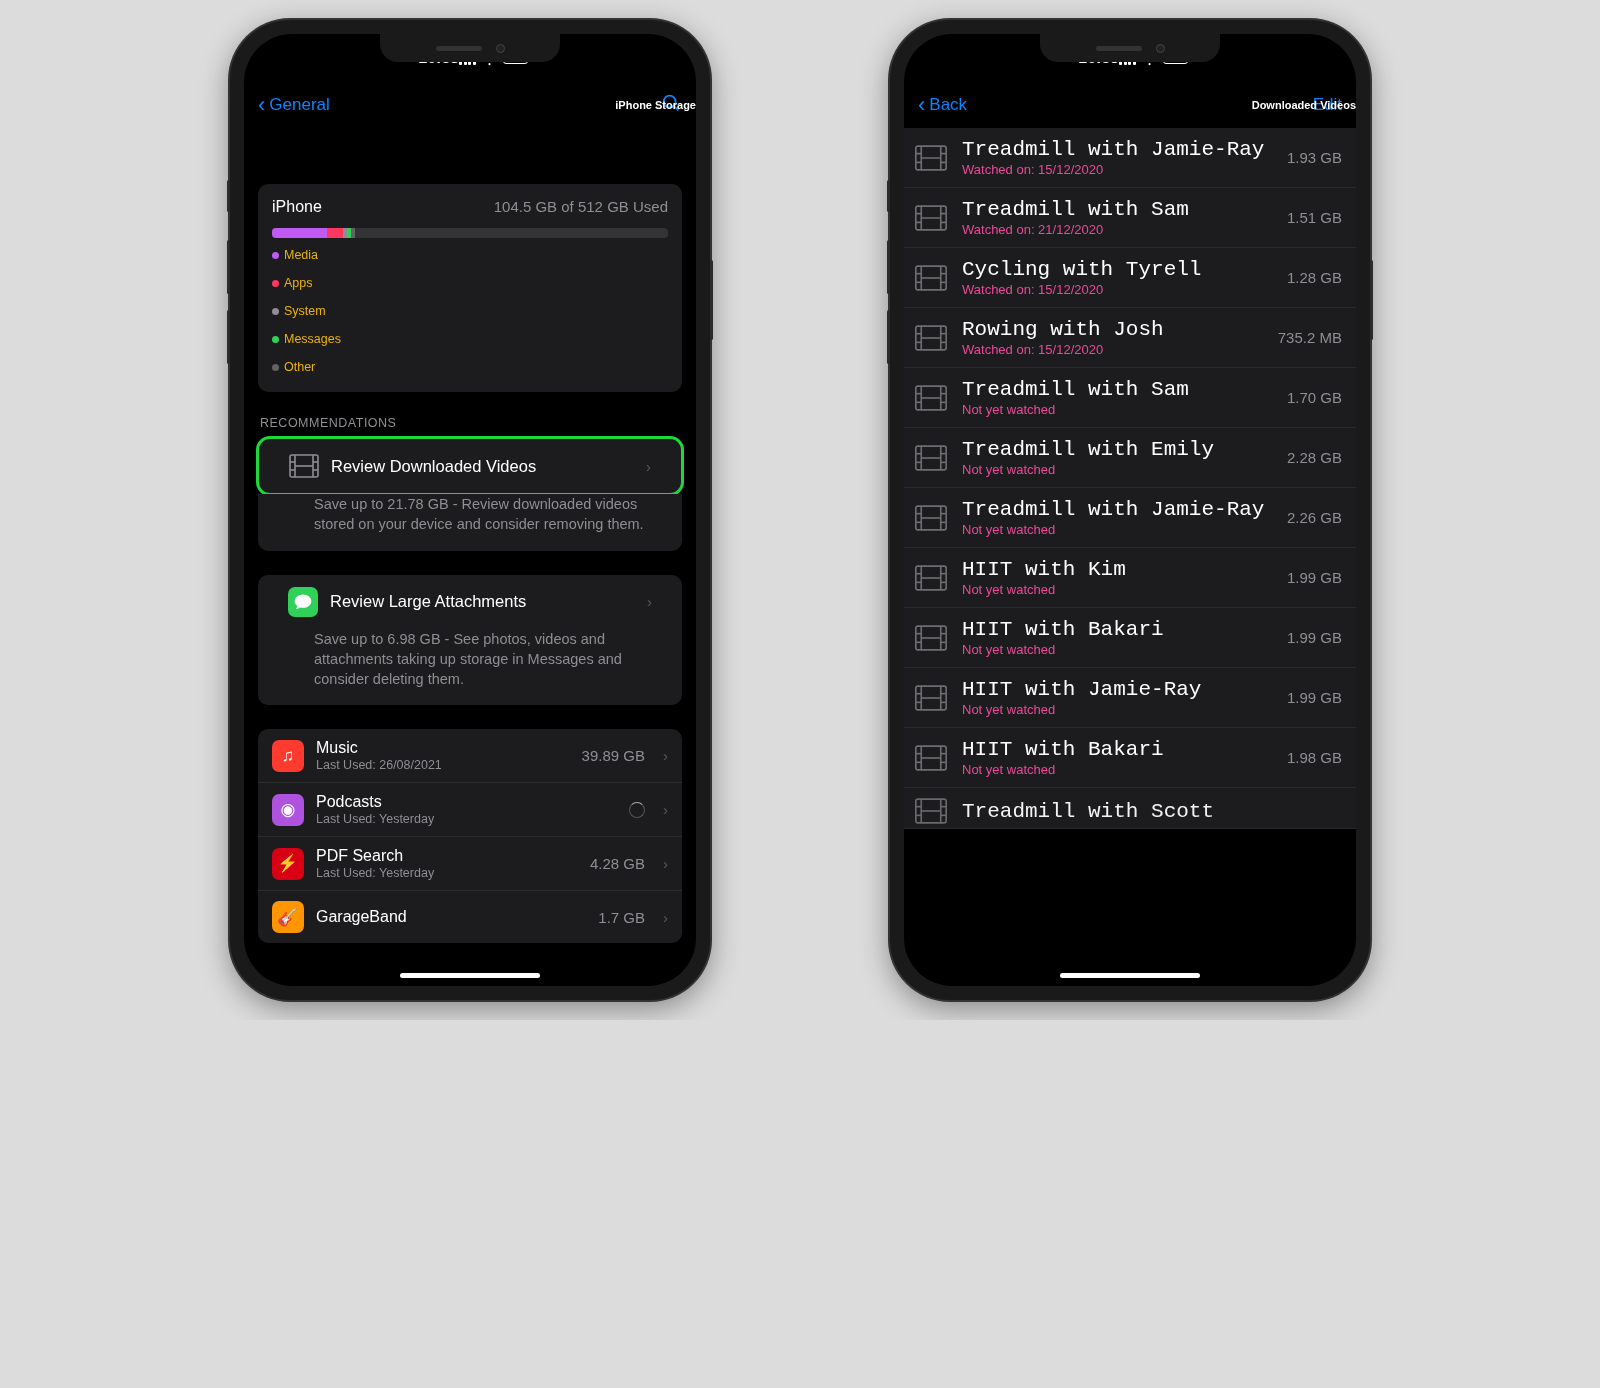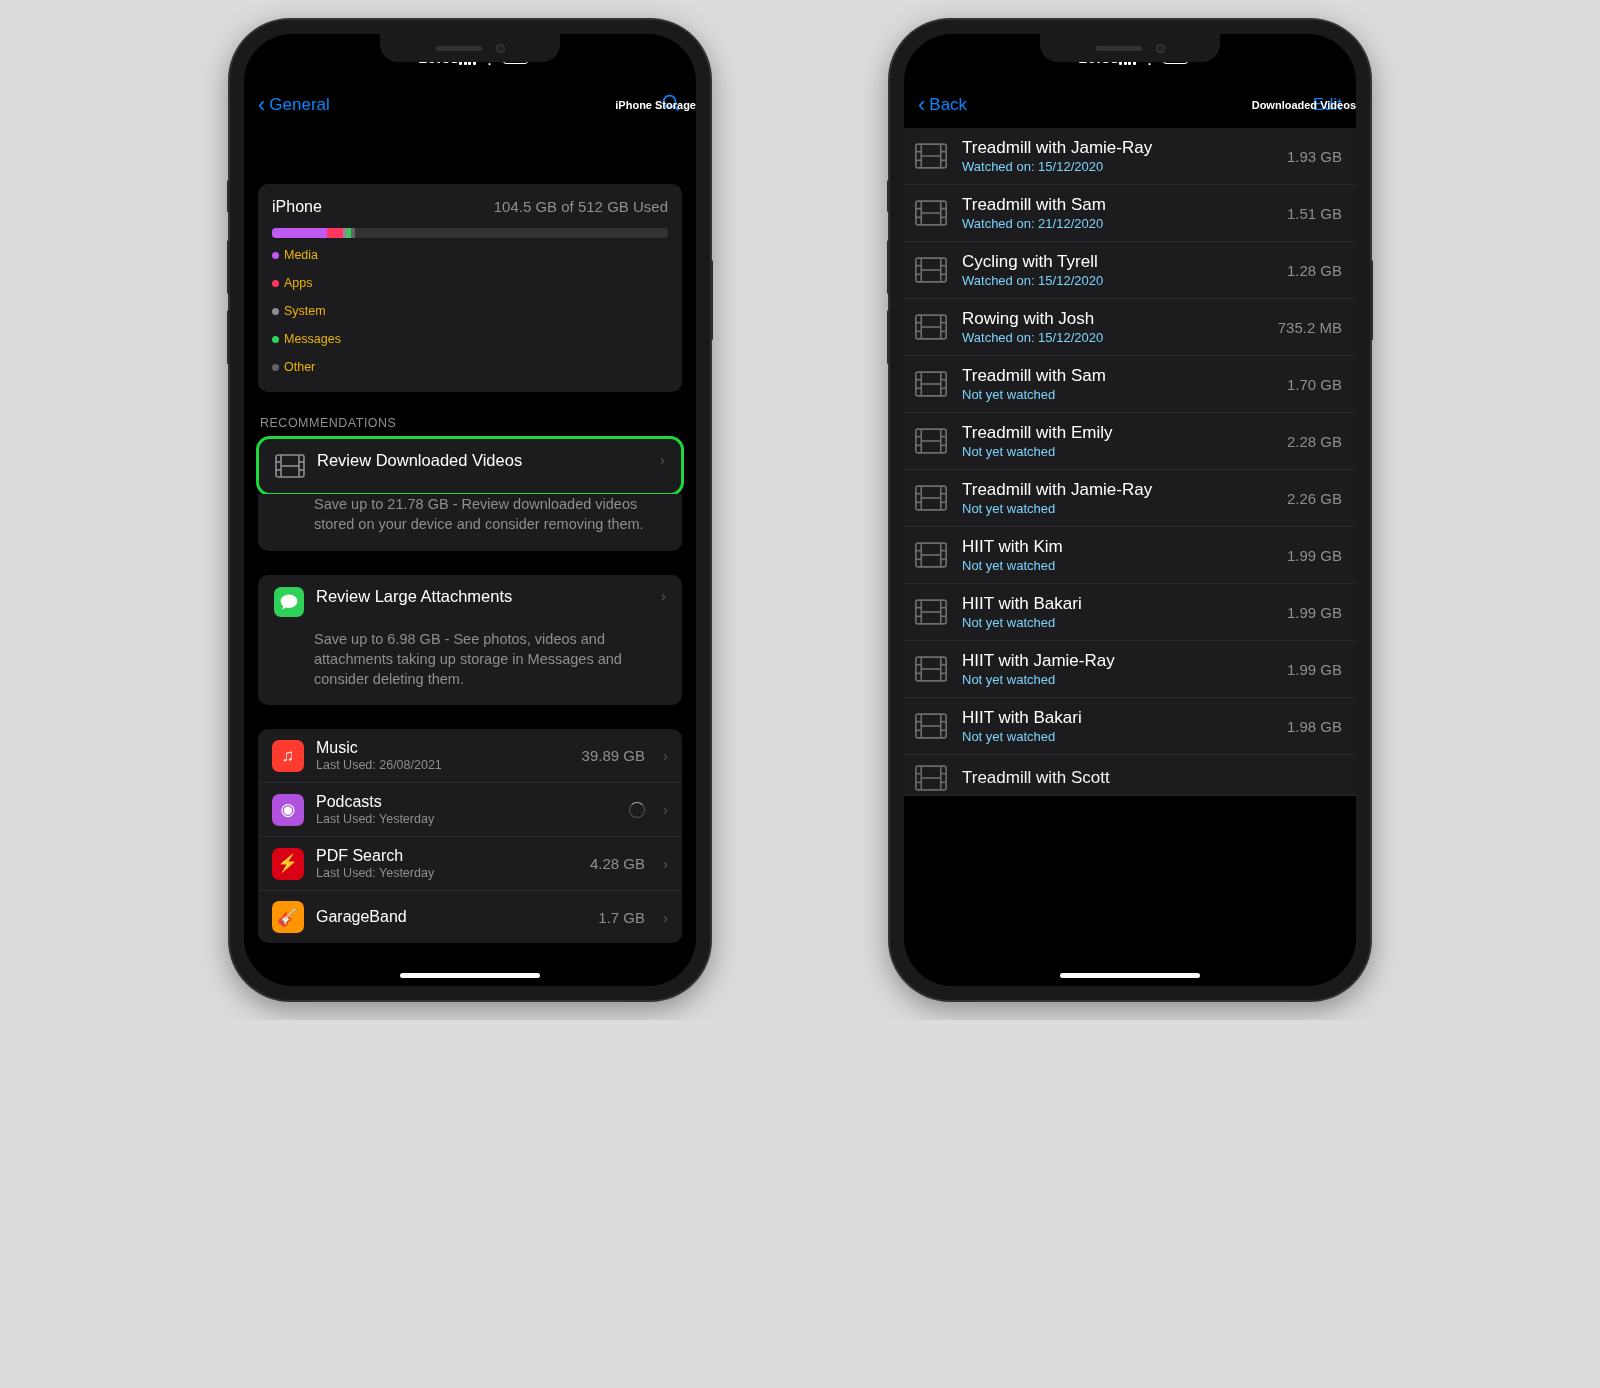--- a/index.html
+++ b/index.html
@@ -85,21 +85,21 @@
   .card-head { display:flex; justify-content:space-between; align-items:baseline; font-size:16px;}
   .storage-sub { color:#8e8e93; font-size:15px;}
   .storage-bar{ height:10px; background:#333; border-radius:4px; margin:12px 0 10px; overflow:hidden; display:flex;}
   .seg{height:100%;}
   .legend{ display:flex; flex-wrap:wrap; gap:14px; font-size:12.5px; color:#eab308;flex-direction:column;}
   .legend-item{display:flex;align-items:center;gap:5px;}
   .dot{width:7px;height:7px;border-radius:50%;}
 
   .rec-card{ background:#1c1c1e; margin: 0 14px; border-radius:10px; position:relative;}
   .rec-highlight{ border:3px solid #1ed83b; border-radius:14px; margin: -2px 12px 0; background:#1c1c1e;}
-  .rec-row{ display:flex; padding:12px 16px; gap:12px;}
+  .rec-row{ display:flex; align-items:center; padding:12px 30px; gap:12px;}
   .rec-icon{ width:30px; height:30px; display:flex;align-items:center;justify-content:center; color:#8e8e93;}
   .rec-icon.green{ background:#30d158; border-radius:7px;}
   .rec-label{ flex:1; font-size:16.5px;}
   .chevr{ color:#5a5a5e; font-size:15px;}
   .rec-desc{ color:#8e8e93; font-size:14.5px; line-height:1.4; padding: 0 14px 16px 56px;}
   .rec-desc.indent{padding-left:56px;}
   .gap{height:24px;}
 
   .app-list{ background:#1c1c1e; margin: 0 14px; border-radius:10px;}
   .app-row{ display:flex; align-items:center; padding:10px 14px; gap:12px;}
@@ -110,22 +110,22 @@
   .app-sub{ font-size:12.5px; color:#8e8e93; margin-top:1px;}
   .app-size{ color:#8e8e93; font-size:15px; margin-right:6px;}
   .spinner{ width:16px;height:16px;border:1.5px solid #555;border-top-color:#aaa;border-radius:50%; margin-right:6px;}
 
   .home-ind{ position:absolute; bottom:8px; left:50%; transform:translateX(-50%); width:140px; height:5px; background:#fff; border-radius:3px;}
 
   
   .vid-row{ display:flex; align-items:center; padding:10px 14px 10px 10px; gap:14px; border-bottom:0.5px solid #2a2a2c;}
   .film-svg{flex-shrink:0;color:#6e6e72;}
   .vid-texts{ flex:1; min-width:0;}
-  .vid-title{ font-size:17px; white-space:nowrap; overflow:hidden; text-overflow:ellipsis;}
-  .vid-sub{ font-size:13px; color:#7dd3fc; margin-top:1px;}
+  .vid-title{ font-size:21px; white-space:nowrap; overflow:hidden; text-overflow:ellipsis;font-family:Liberation Mono, monospace;}
+  .vid-sub{ font-size:13px; color:#ec4899; margin-top:1px;}
   .vid-size{ color:#8e8e93; font-size:15px;}
   .vlist{ background:#1c1c1e; margin:0 0;}
   .section-title.plain{ padding: 18px 16px 8px;}
   .partial{opacity:.95; padding-bottom:4px;}
 
   
   .btn-l{ position:absolute; left:-3px; width:3px; background:#2b2b2b; border-radius:2px;}
   .btn-l.b1{top:160px;height:32px;} .btn-l.b2{top:220px;height:54px;} .btn-l.b3{top:290px;height:54px;}
   .btn-r{ position:absolute; right:-3px; width:3px; background:#2b2b2b; border-radius:2px; top:240px;height:80px;}
 </style>

